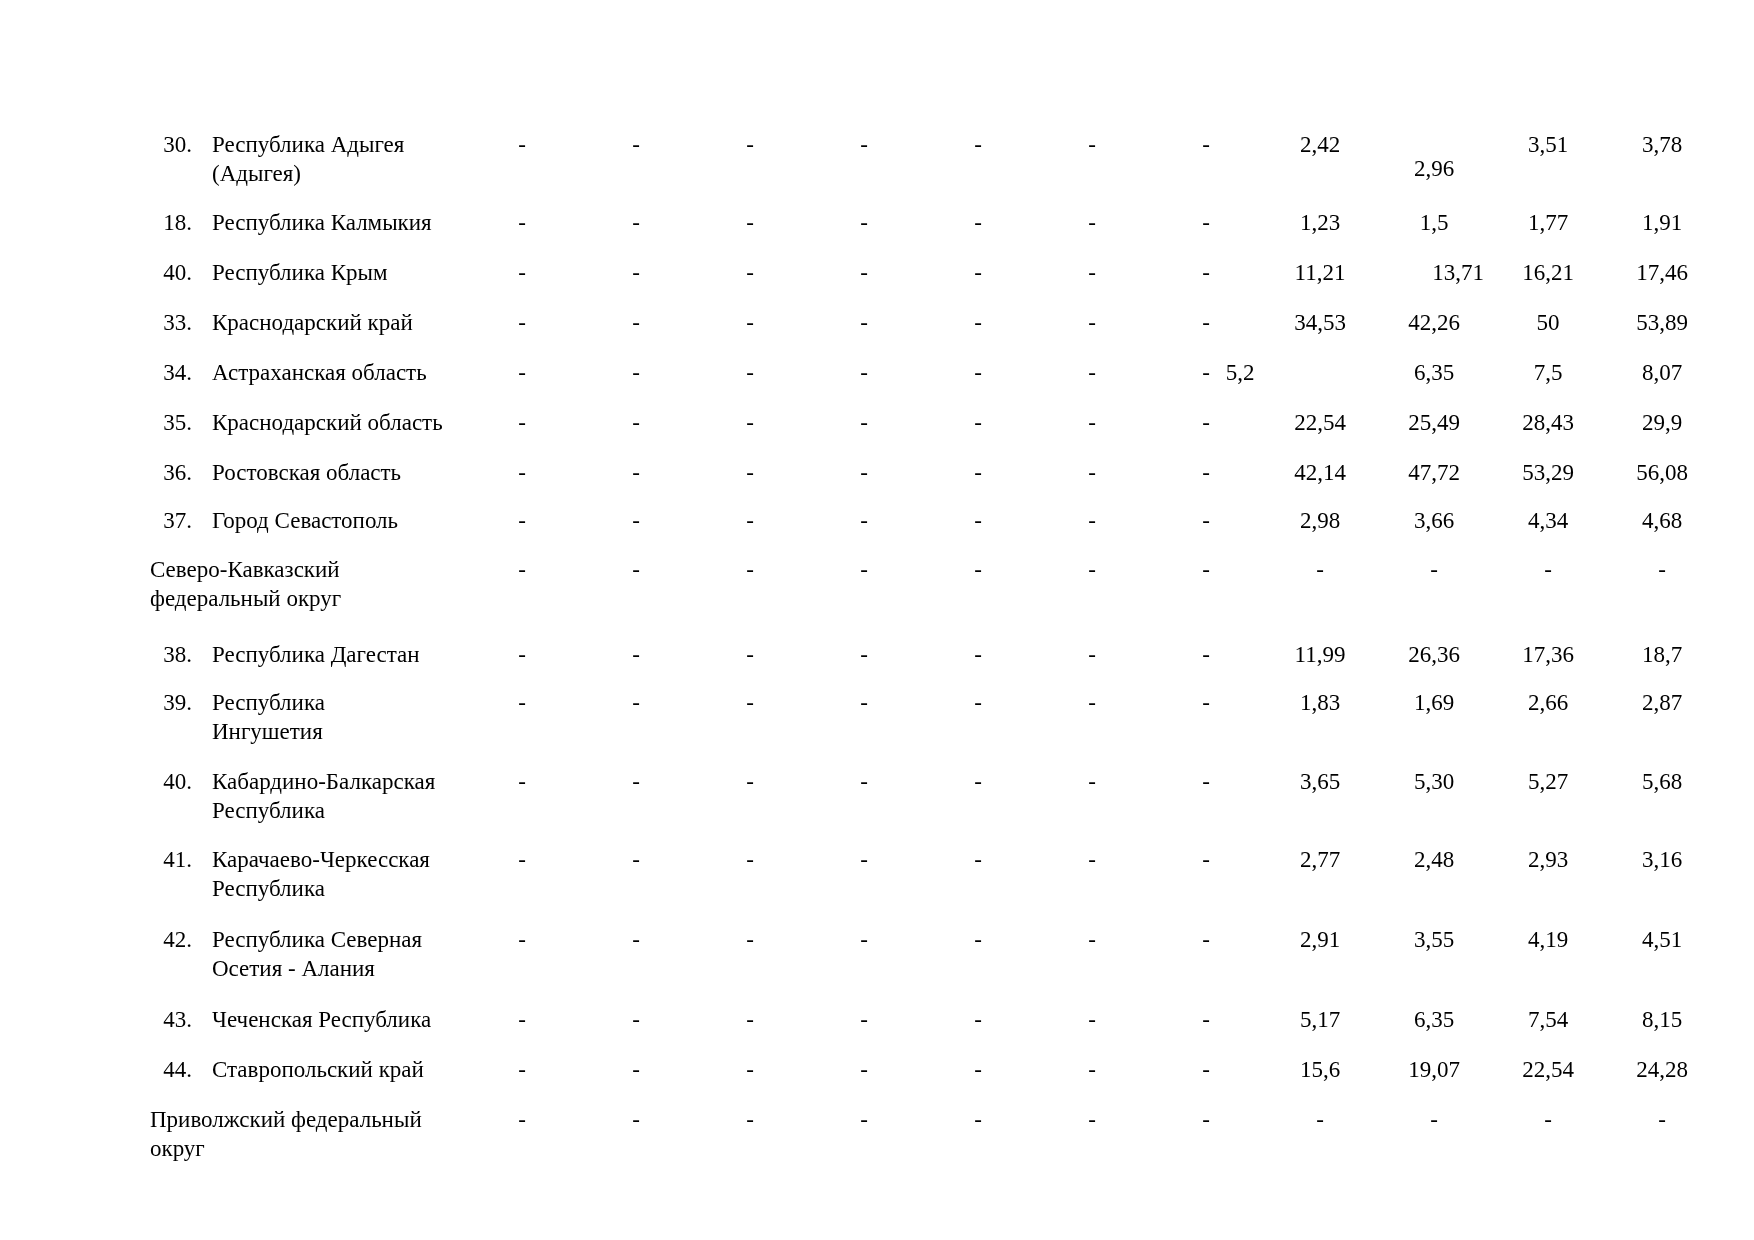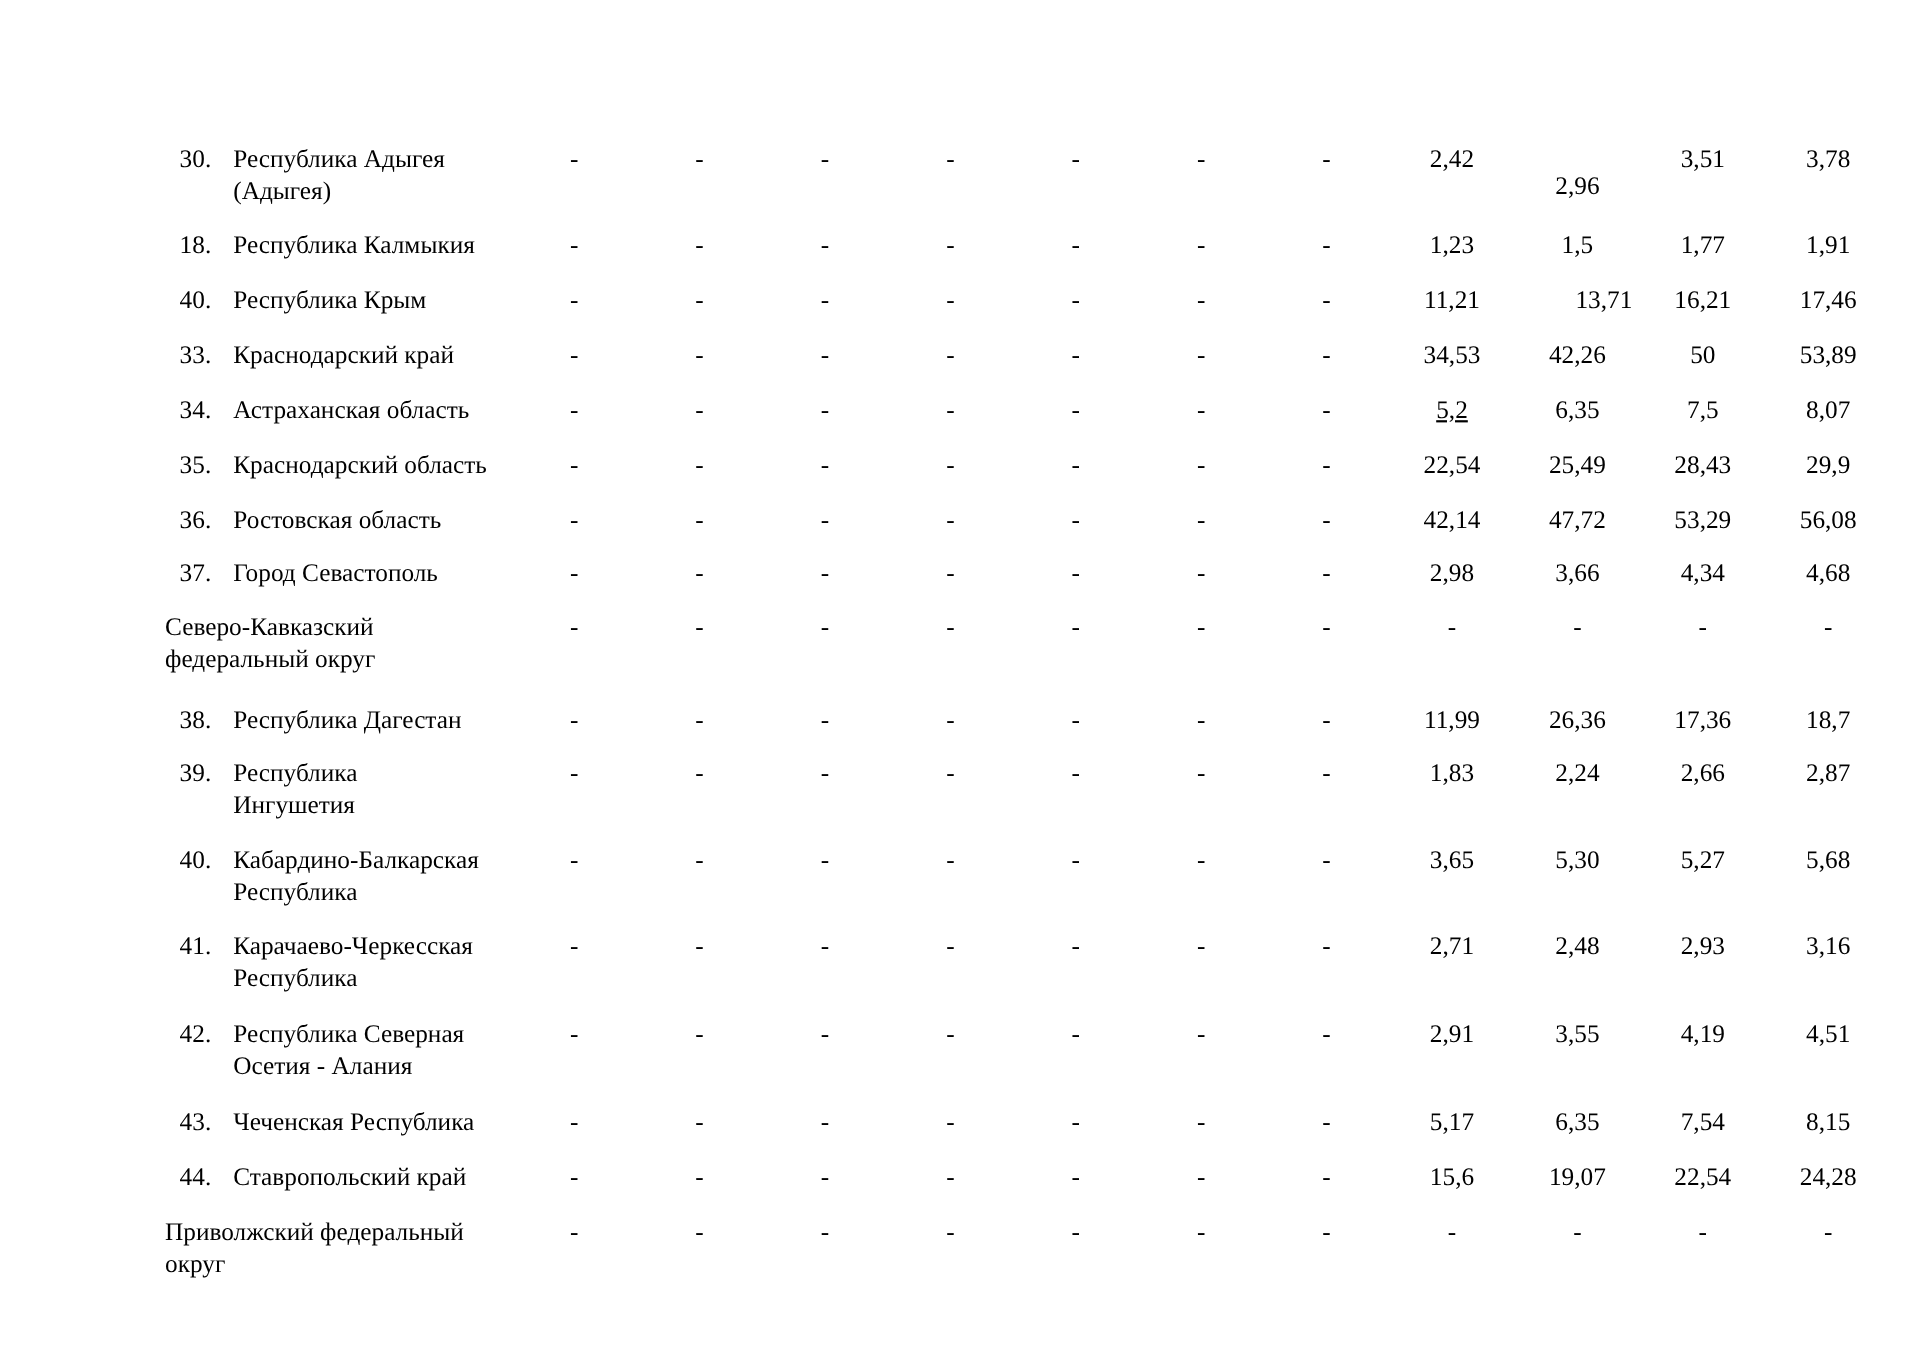--- a/index.html
+++ b/index.html
@@ -91,21 +91,21 @@
         <div class="name">
           <div>Астраханская область</div>
         </div>
         <div class="cell" style="left: 522px;">-</div>
         <div class="cell" style="left: 636px;">-</div>
         <div class="cell" style="left: 750px;">-</div>
         <div class="cell" style="left: 864px;">-</div>
         <div class="cell" style="left: 978px;">-</div>
         <div class="cell" style="left: 1092px;">-</div>
         <div class="cell" style="left: 1206px;">-</div>
-        <div class="cell" style="left: 1320px; text-decoration: underline;">5,2</div>
+        <div class="cell" style="left: 1240px;">5,2</div>
         <div class="cell" style="left: 1434px;">6,35</div>
         <div class="cell" style="left: 1548px;">7,5</div>
         <div class="cell" style="left: 1662px;">8,07</div>
       </div>
       <div class="row" style="top: 408px;">
         <div class="num">35.</div>
         <div class="name">
           <div>Краснодарский область</div>
         </div>
         <div class="cell" style="left: 522px;">-</div>
@@ -195,21 +195,21 @@
           <div>Ингушетия</div>
         </div>
         <div class="cell" style="left: 522px;">-</div>
         <div class="cell" style="left: 636px;">-</div>
         <div class="cell" style="left: 750px;">-</div>
         <div class="cell" style="left: 864px;">-</div>
         <div class="cell" style="left: 978px;">-</div>
         <div class="cell" style="left: 1092px;">-</div>
         <div class="cell" style="left: 1206px;">-</div>
         <div class="cell" style="left: 1320px;">1,83</div>
-        <div class="cell" style="left: 1434px;">2,24</div>
+        <div class="cell" style="left: 1434px;">1,69</div>
         <div class="cell" style="left: 1548px;">2,66</div>
         <div class="cell" style="left: 1662px;">2,87</div>
       </div>
       <div class="row" style="top: 767px;">
         <div class="num">40.</div>
         <div class="name">
           <div>Кабардино-Балкарская</div>
           <div>Республика</div>
         </div>
         <div class="cell" style="left: 522px;">-</div>
@@ -230,21 +230,21 @@
           <div>Карачаево-Черкесская</div>
           <div>Республика</div>
         </div>
         <div class="cell" style="left: 522px;">-</div>
         <div class="cell" style="left: 636px;">-</div>
         <div class="cell" style="left: 750px;">-</div>
         <div class="cell" style="left: 864px;">-</div>
         <div class="cell" style="left: 978px;">-</div>
         <div class="cell" style="left: 1092px;">-</div>
         <div class="cell" style="left: 1206px;">-</div>
-        <div class="cell" style="left: 1320px;">2,71</div>
+        <div class="cell" style="left: 1320px;">2,77</div>
         <div class="cell" style="left: 1434px; font-family: Liberation Serif, serif;">2,48</div>
         <div class="cell" style="left: 1548px;">2,93</div>
         <div class="cell" style="left: 1662px;">3,16</div>
       </div>
       <div class="row" style="top: 925px;">
         <div class="num">42.</div>
         <div class="name">
           <div>Республика Северная</div>
           <div>Осетия - Алания</div>
         </div>

